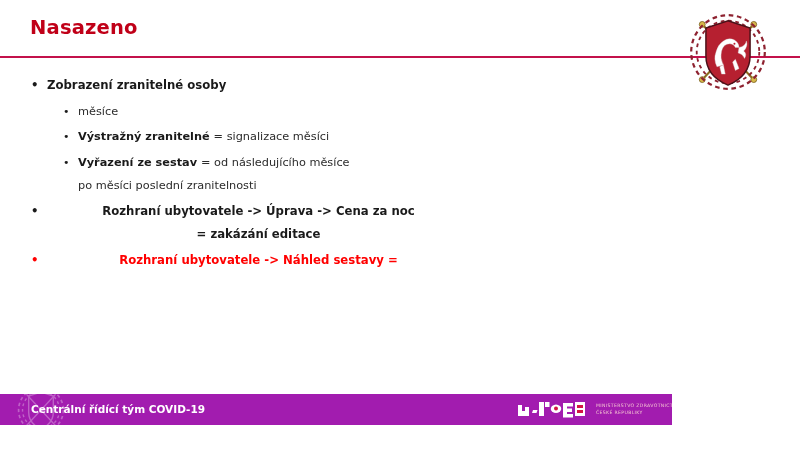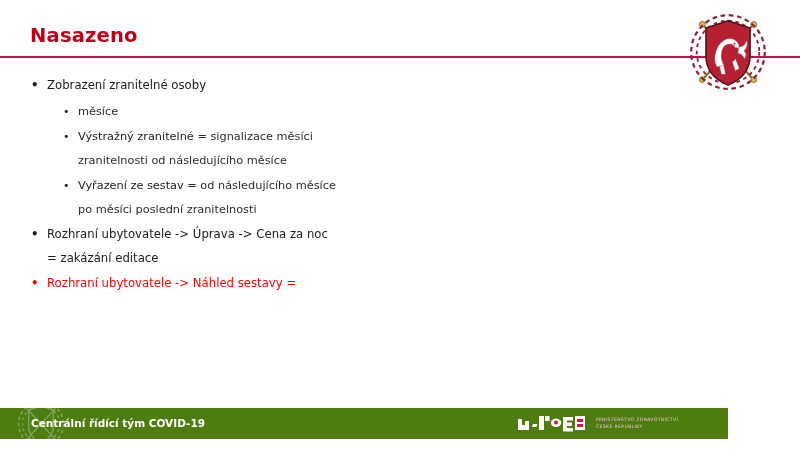--- a/index.html
+++ b/index.html
@@ -20,21 +20,20 @@
   .slide-title {
     position: absolute;
     left: 30px;
     top: 17px;
     font-size: 19.5px;
     font-weight: bold;
     color: #C00018;
     letter-spacing: 0.2px;
     line-height: 1.1;
     white-space: nowrap;
-    margin-top: 8px;
   }
 
   .title-rule {
     position: absolute;
     left: 0;
     top: 56px;
     width: 800px;
     height: 2px;
     background: #C3114B;
   }
@@ -88,34 +87,34 @@
     font-weight: bold;
   }
   .lvl2 > .dot {
     position: absolute;
     left: 63px;
     top: 0;
     font-size: 11px;
     line-height: 23.5px;
   }
 
-  .b { font-weight: normal; }
+  .b { font-weight: bold; text-align: center; }
   .n { font-weight: normal; color: #2b2b2b; }
   .red, .red .dot, .red .b { color: #FF0000; }
 
   .txt { display: block; }
 
   
   .footer-band {
     position: absolute;
     left: 0;
-    top: 408px;
-    width: 728px;
+    top: 394px;
+    width: 672px;
     height: 31px;
-    background: #4d7c0f;
+    background: #a21caf;
     overflow: hidden;
   }
 
   .footer-watermark {
     position: absolute;
     left: 13px;
     top: -12px;
     width: 56px;
     height: 56px;
     opacity: 0.30;
@@ -226,21 +225,20 @@
   </div>
 
   <div class="bullet-row lvl2">
     <span class="dot">•</span>
     <span class="txt n">měsíce</span>
   </div>
 
   <div class="bullet-row lvl2">
     <span class="dot">•</span>
     <span class="txt"><span class="b">Výstražný zranitelné </span><span class="n">= signalizace měsíci</span></span>
-    <span class="txt n">zranitelnosti od následujícího měsíce</span>
   </div>
 
   <div class="bullet-row lvl2">
     <span class="dot">•</span>
     <span class="txt"><span class="b">Vyřazení ze sestav </span><span class="n">= od následujícího měsíce</span></span>
     <span class="txt n">po měsíci poslední zranitelnosti</span>
   </div>
 
   <div class="bullet-row lvl1">
     <span class="dot">•</span>

